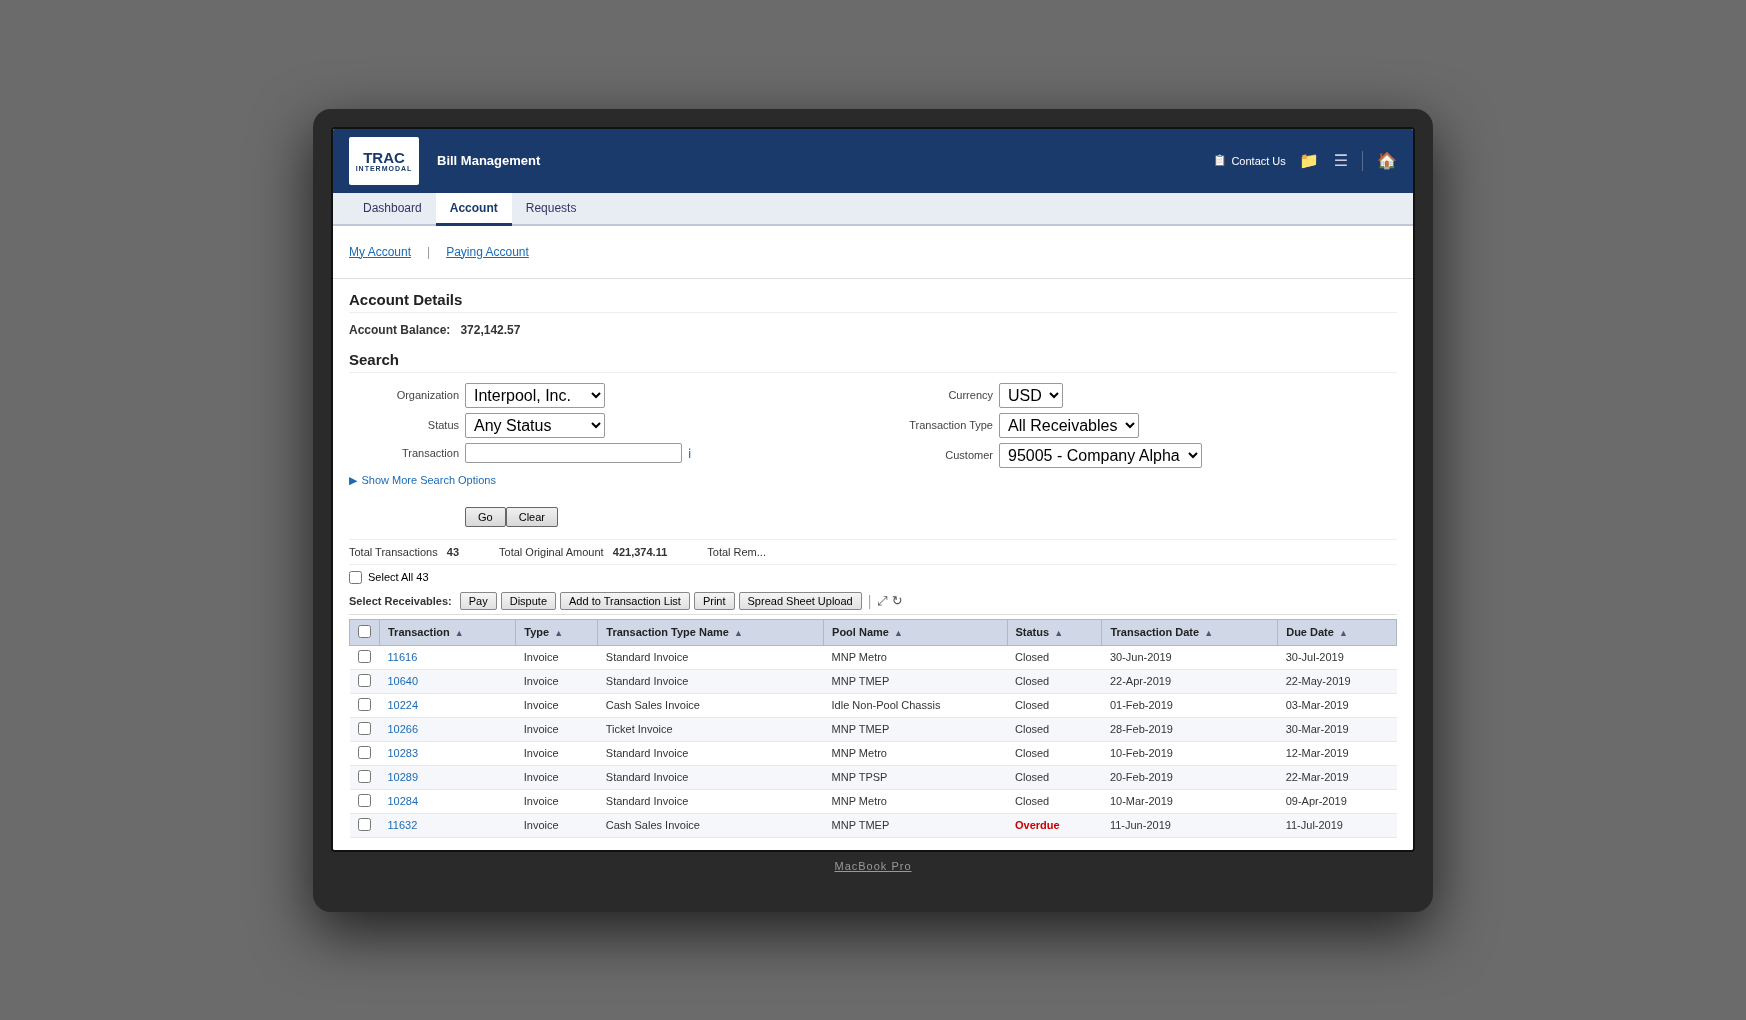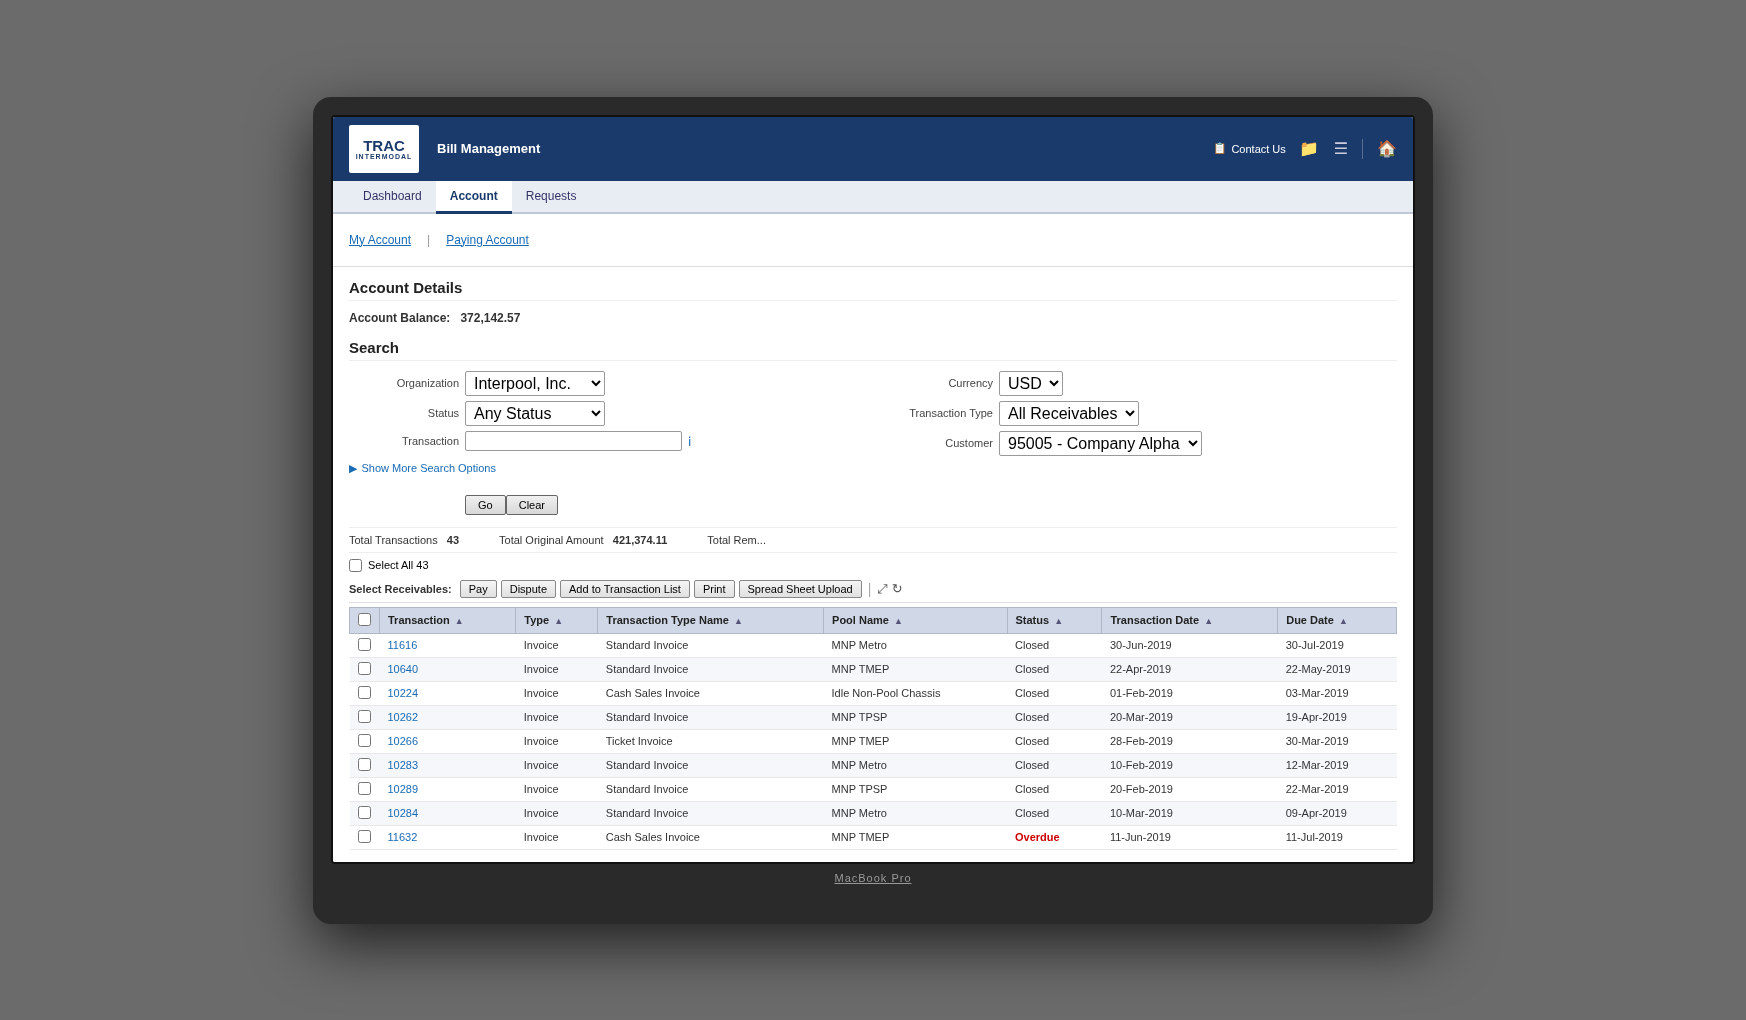--- a/index.html
+++ b/index.html
@@ -406,30 +406,20 @@
     <td><a href="#">10224</a></td>
     <td>Invoice</td>
     <td>Cash Sales Invoice</td>
     <td>Idle Non-Pool Chassis</td>
     <td class="status-closed">Closed</td>
     <td>01-Feb-2019</td>
     <td>03-Mar-2019</td>
   </tr>
               <tr>
     <td class="cb-col"><input type="checkbox" style=""></td>
-    <td><a href="#">10262</a></td>
-    <td>Invoice</td>
-    <td>Standard Invoice</td>
-    <td>MNP TPSP</td>
-    <td class="status-closed">Closed</td>
-    <td>20-Mar-2019</td>
-    <td>19-Apr-2019</td>
-  </tr>
-              <tr>
-    <td class="cb-col"><input type="checkbox" style=""></td>
     <td><a href="#">10266</a></td>
     <td>Invoice</td>
     <td>Ticket Invoice</td>
     <td>MNP TMEP</td>
     <td class="status-closed">Closed</td>
     <td>28-Feb-2019</td>
     <td>30-Mar-2019</td>
   </tr>
               <tr>
     <td class="cb-col"><input type="checkbox" style=""></td>

